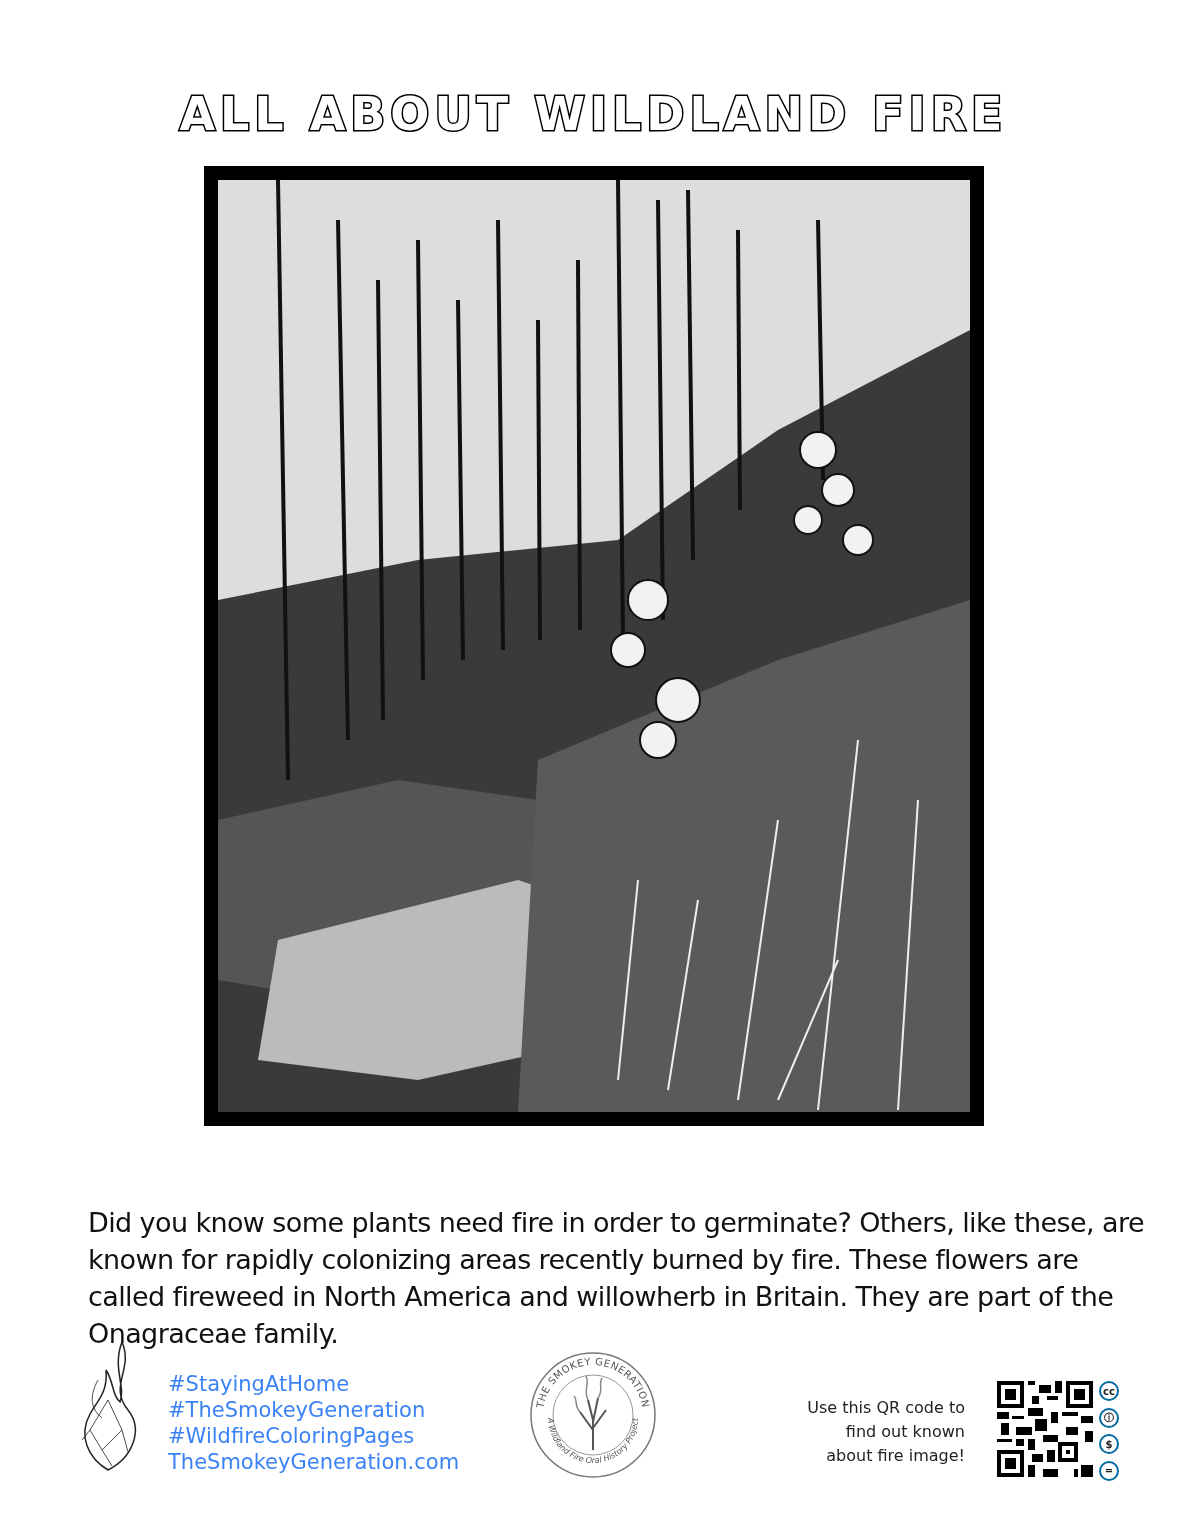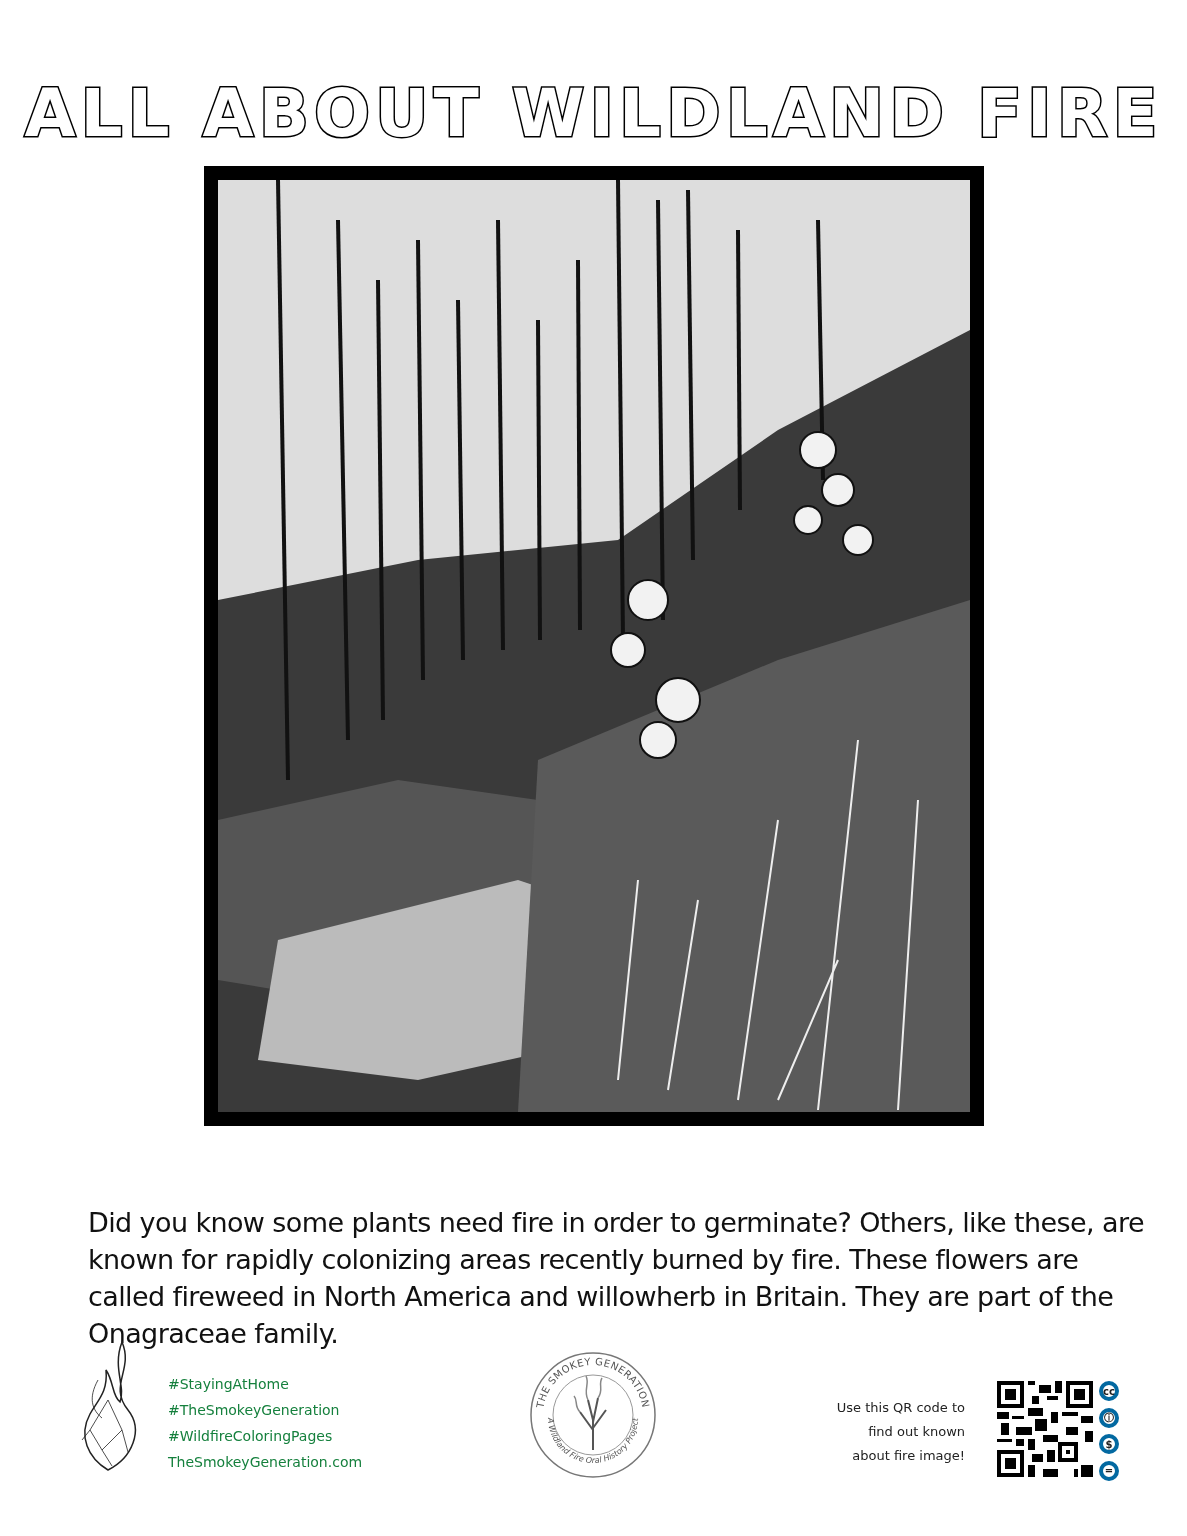--- a/index.html
+++ b/index.html
@@ -1,44 +1,44 @@
 <!DOCTYPE html>
 <html><head>
 <meta charset="utf-8">
 <style>
   html, body { margin: 0; padding: 0; background: #ffffff; }
   body { width: 1187px; height: 1536px; position: relative; overflow: hidden; font-family: "DejaVu Sans", sans-serif; color: #111; }
   .title {
     position: absolute; left: 0; top: 74px; width: 1187px; text-align: center;
-    font-family: "DejaVu Sans", sans-serif; font-weight: bold; font-size: 66px; letter-spacing: 5px;
+    font-family: "DejaVu Sans", sans-serif; font-weight: bold; font-size: 46px; letter-spacing: 5px;
     color: #ffffff; -webkit-text-stroke: 3px #000; paint-order: stroke fill;
     line-height: 80px;
   }
   .photo-frame {
     position: absolute; left: 204px; top: 166px; width: 780px; height: 960px;
     background: #000; box-sizing: border-box;
   }
   .photo {
     position: absolute; left: 14px; top: 14px; right: 14px; bottom: 14px; overflow: hidden;
     background: linear-gradient(180deg, #e8e8e8 0%, #cfcfcf 25%, #555 45%, #2a2a2a 60%, #444 75%, #777 90%, #3a3a3a 100%);
   }
   .photo svg { position: absolute; left: 0; top: 0; width: 100%; height: 100%; }
   .caption {
     position: absolute; left: 88px; top: 1204px; width: 1060px;
     font-family: "DejaVu Sans", sans-serif; font-size: 27px; line-height: 37px; font-weight: 500;
     letter-spacing: -0.6px; color: #111;
   }
   .footer-flame { position: absolute; left: 78px; top: 1340px; width: 64px; height: 132px; }
-  .hashtags { position: absolute; left: 168px; top: 1371px; font-size: 14px; line-height: 26px; color: #15803d; }
+  .hashtags { position: absolute; left: 168px; top: 1371px; font-size: 21px; line-height: 26px; color: #3b82f6; }
   .hashtags div { white-space: nowrap; }
   .seal { position: absolute; left: 528px; top: 1350px; width: 130px; height: 130px; }
-  .qr-text { position: absolute; left: 760px; top: 1396px; width: 205px; text-align: right; font-size: 13px; line-height: 24px; color: #222; }
+  .qr-text { position: absolute; left: 760px; top: 1396px; width: 205px; text-align: right; font-size: 16px; line-height: 24px; color: #222; }
   .qr { position: absolute; left: 997px; top: 1381px; width: 96px; height: 96px; }
   .cc-icons { position: absolute; left: 1099px; top: 1381px; width: 24px; height: 100px; display: flex; flex-direction: column; justify-content: space-between; }
-  .cc-icon { width: 20px; height: 20px; border: 4px solid #0369a1; border-radius: 50%; display: flex; align-items: center; justify-content: center; font-size: 10px; font-weight: bold; color: #222; box-sizing: border-box; }
+  .cc-icon { width: 20px; height: 20px; border: 2px solid #0369a1; border-radius: 50%; display: flex; align-items: center; justify-content: center; font-size: 10px; font-weight: bold; color: #222; box-sizing: border-box; }
 </style>
 </head>
 <body>
 
 <div class="title">ALL ABOUT WILDLAND FIRE</div>
 
 <div class="photo-frame">
   <div class="photo">
     <svg viewBox="0 0 752 932" preserveAspectRatio="none">
       <rect x="0" y="0" width="752" height="932" fill="#ddd"></rect>

